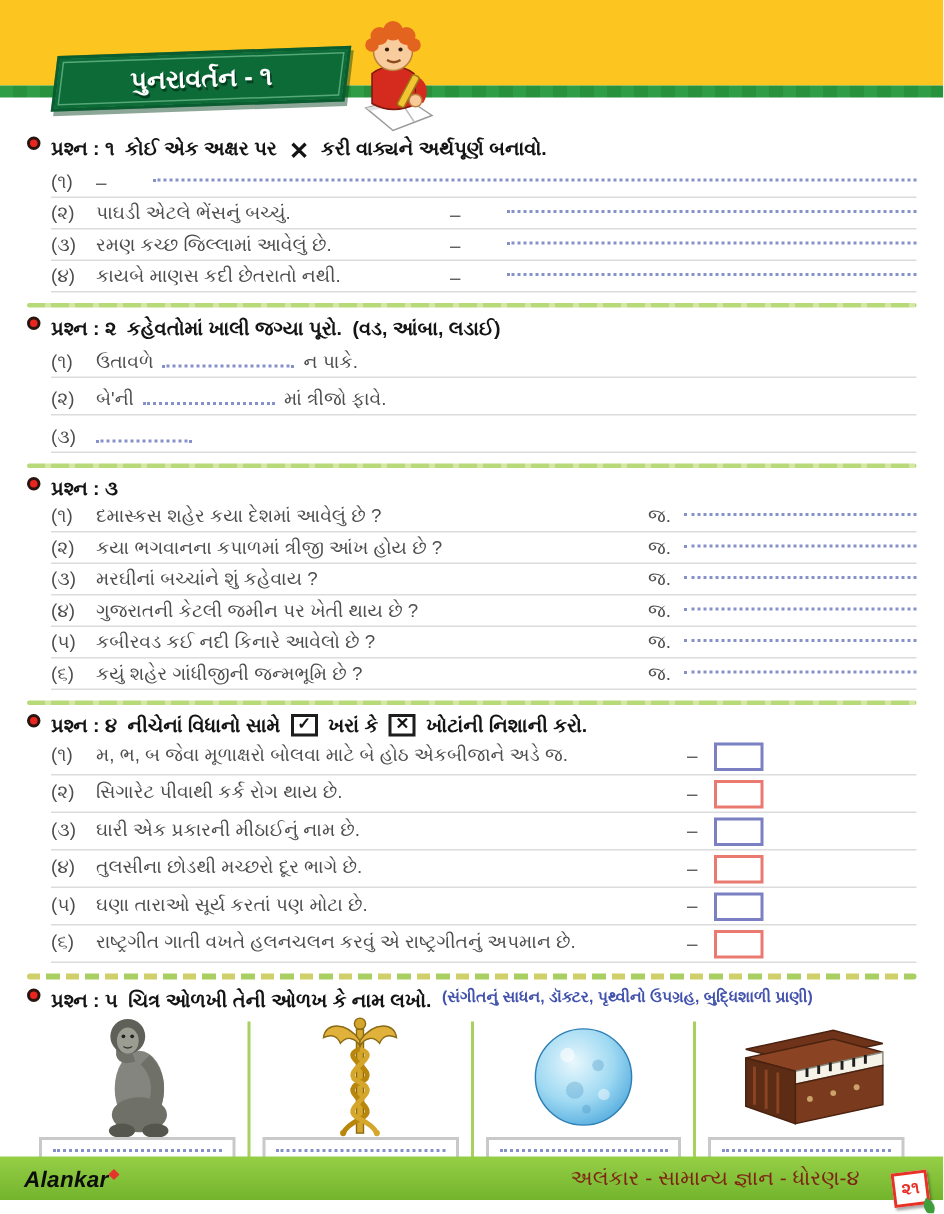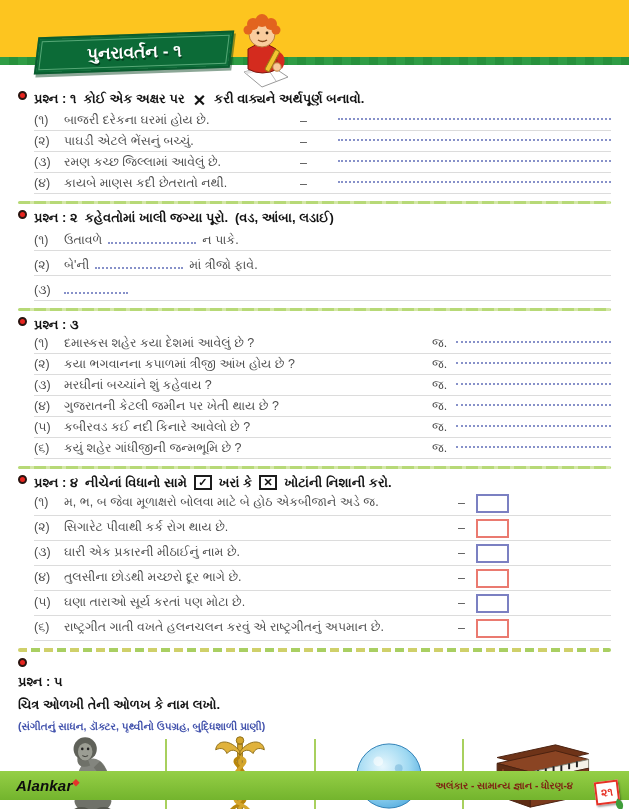--- a/index.html
+++ b/index.html
@@ -50,35 +50,35 @@
   .sec-q3 .row { height:21px; }
   .sec-q3 .itext { width:368px; flex:none; }
   .ansprefix { width:24px; flex:none; padding-bottom:2px; color:#4d4d4d; }
 
   .sec-q4 .row { height:25px; align-items:center; }
   .sec-q4 .itext { flex:1; }
   .sec-q4 .dash { width:18px; padding-bottom:0; }
   .cbox { width:33px; height:19px; background:#fff; border:2px solid #7b80c2; margin-right:102px; flex:none; }
   .cbox.red { border-color:#ea7a70; }
 
-  .sec-q5 .qtitle { margin-top:5px;flex-direction:column; }
+  .sec-q5 .qtitle { margin-top:5px; }
   .hint { color:#4353ad; font-size:10.5px; font-weight:bold; }
   .grid { display:flex; margin-top:6px; }
   .cell { flex:1; display:flex; flex-direction:column; align-items:center; padding:2px 8px 0; }
   .cell + .cell { border-left:2px solid #a8d05e; }
   .imgwrap { height:70px; display:flex; align-items:center; justify-content:center; }
   .ansbox { width:100%; height:36px; border:2px solid #c9c9c9; background:#fff; margin-top:5px; padding:6px 7px 0; }
   .ansbox .dots { border-top:2px dotted #8791c9; height:0; }
 
   
   .footer { position:absolute; left:0; right:0; bottom:9px; height:29px;
             background:linear-gradient(#95CF46,#73B42D); display:flex; align-items:center; padding:0 16px;gap:28px; }
   .logo { font-weight:bold; font-size:15px; color:#0d0d0d; letter-spacing:.2px; font-style:italic; }
   .logo .tick { color:#E5342B; font-size:9px; vertical-align:super; font-style:normal; }
-  .bookinfo { margin-left:auto; margin-right:40px; color:#7e2413; font-size:10px; font-weight:bold; }
+  .bookinfo { margin-left:auto; margin-right:40px; color:#7e2413; font-size:14px; font-weight:normal; }
   .badge { position:absolute; right:10px; bottom:5px; min-width:24px; height:23px; padding:0 3px;
            background:#fff; border:2px solid #e63227; color:#e63227; font-weight:bold; font-size:11px;
            display:flex; align-items:center; justify-content:center; transform:rotate(-7deg);
            box-shadow:1px 2px 2px rgba(0,0,0,.35); }
   .leaf { position:absolute; right:5px; bottom:0; width:9px; height:9px; background:#3f9d3a;
           border-radius:0 80% 0 80%; transform:rotate(25deg); }
 </style>
 </head>
 <body>
 
@@ -119,21 +119,20 @@
       <div class="qtitle">
         <span class="bullet"></span>
         <span>પ્રશ્ન : ૧</span>
         <span>કોઈ એક અક્ષર પર</span>
         <span class="cross-glyph">✕</span>
         <span>કરી વાક્યને અર્થપૂર્ણ બનાવો.</span>
       </div>
       <div class="rows">
         <div class="row">
           <span class="num">(૧)</span>
-          <span class="itext">બાજરી દરેકના ઘરમાં હોય છે.</span>
           <span class="dash">–</span>
           <span class="dotline"></span>
         </div>
         <div class="row">
           <span class="num">(૨)</span>
           <span class="itext">પાઘડી એટલે ભેંસનું બચ્ચું.</span>
           <span class="dash">–</span>
           <span class="dotline"></span>
         </div>
         <div class="row">

